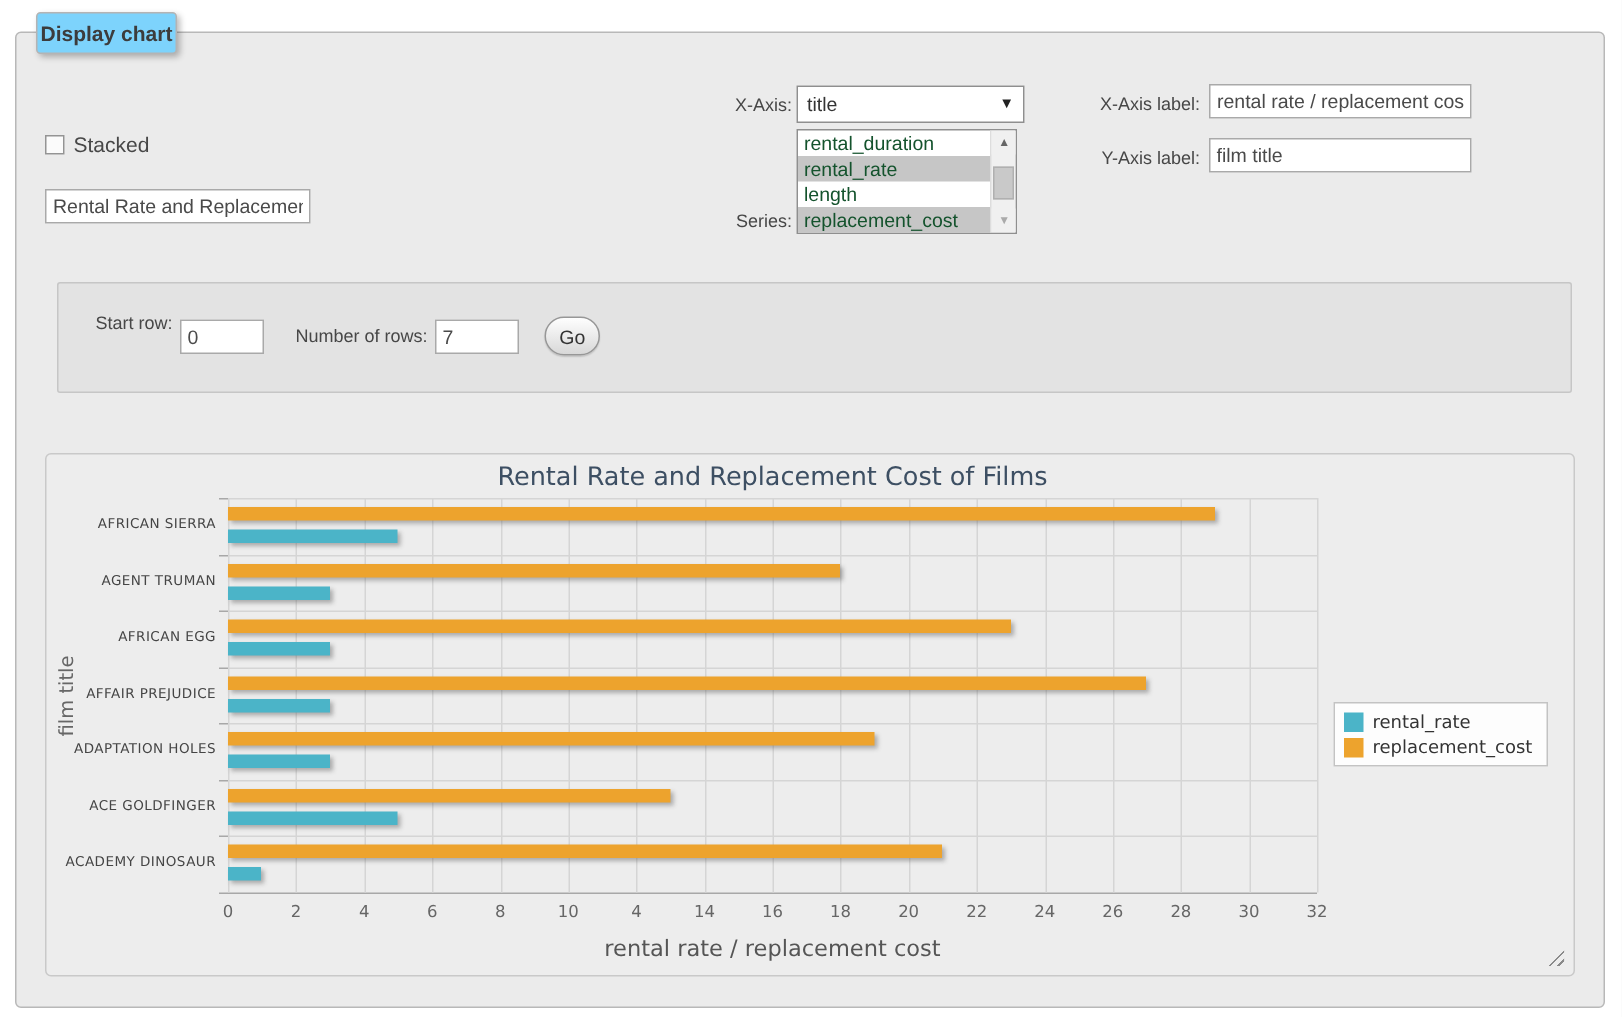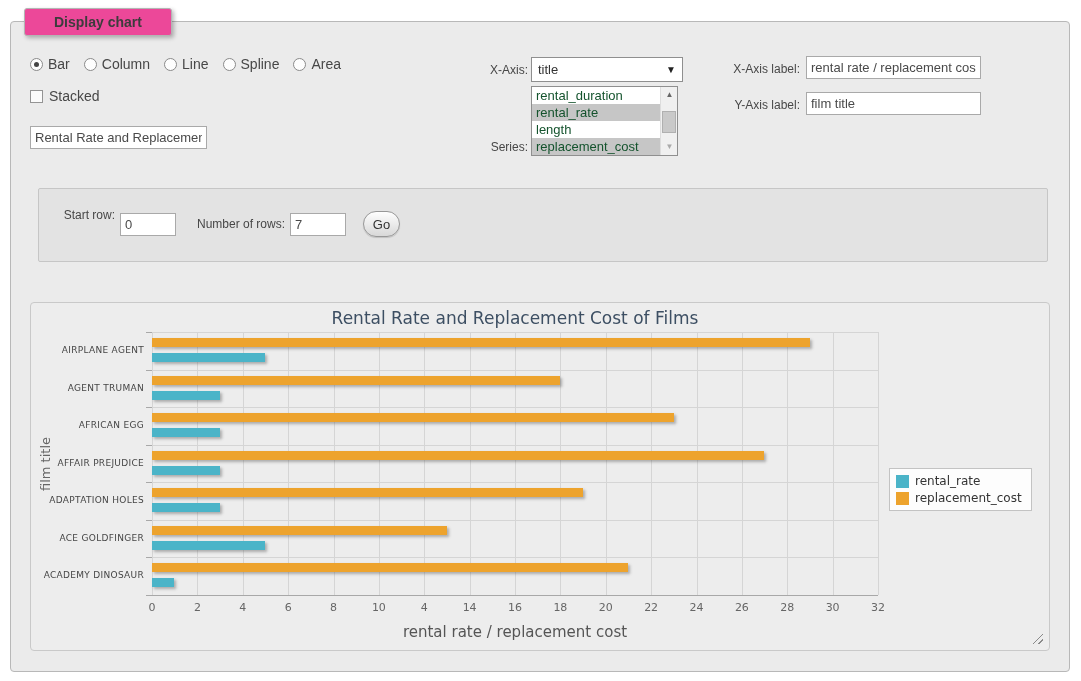--- a/index.html
+++ b/index.html
@@ -3,22 +3,22 @@
 <meta charset="utf-8">
 <style>
   * { margin:0; padding:0; box-sizing:border-box; }
   html,body { background:#fff; }
   body { font-family:"Liberation Sans","DejaVu Sans",sans-serif; }
   #screen { position:relative; width:1081px; height:681px; background:#fff; overflow:hidden; }
 
   
   .fieldset { position:absolute; left:10px; top:21px; width:1060px; height:651px;
     background:#ebebeb; border:1px solid #b8b8b8; border-radius:4px; }
-  .fieldset-legend { position:absolute; left:24px; top:8px; background:#ec4899;
-    border:1px solid #b4b4b4; border-radius:3px; padding:5px 29px; font-size:14px;
+  .fieldset-legend { position:absolute; left:24px; top:8px; background:#7dd3fc;
+    border:1px solid #b4b4b4; border-radius:3px; padding:5px 2px; font-size:14px;
     font-weight:bold; color:#3c3c3c; box-shadow:2px 2px 4px rgba(0,0,0,0.28); z-index:5; }
 
   .lbl { position:absolute; font-size:12px; color:#474747; }
   .r { text-align:right; }
 
   
   #chart-type-row { position:absolute; left:30px; top:56px; display:flex; align-items:center; gap:14px; }
   .radio-item { display:flex; align-items:center; gap:5px; font-size:14px; color:#474747; }
   .radio-circle { width:13px; height:13px; border:1px solid #8a8a8a; border-radius:50%;
     background:#fdfdfd; position:relative; display:inline-block; }
@@ -92,42 +92,20 @@
     background:repeating-linear-gradient(135deg,#8a8a8a 0 1px,transparent 1px 4px);
     clip-path:polygon(100% 0,100% 100%,0 100%); cursor:nwse-resize; }
 </style>
 </head>
 <body>
 
 <div id="screen">
   <div class="fieldset"></div>
   <div class="fieldset-legend">Display chart</div>
 
-  <div id="chart-type-row">
-      <div class="radio-item">
-        <span class="radio-circle sel"></span>
-        <span>Bar</span>
-      </div>
-      <div class="radio-item">
-        <span class="radio-circle"></span>
-        <span>Column</span>
-      </div>
-      <div class="radio-item">
-        <span class="radio-circle"></span>
-        <span>Line</span>
-      </div>
-      <div class="radio-item">
-        <span class="radio-circle"></span>
-        <span>Spline</span>
-      </div>
-      <div class="radio-item">
-        <span class="radio-circle"></span>
-        <span>Area</span>
-      </div>
-    </div>
 
   <div id="stacked-row">
     <span class="checkbox"></span>
     <span>Stacked</span>
   </div>
 
   <input id="title-input" class="tinput" value="Rental Rate and Replacement Cost of Films" style="">
 
   <div class="lbl r" style="left:430px; top:63px; width:98px;">X-Axis:</div>
   <div id="x-axis-select">
@@ -192,21 +170,21 @@
         <div class="ytick" style="top: 75.1429px;"></div>
         <div class="gl-h" style="top: 112.714px;"></div>
         <div class="ytick" style="top: 112.714px;"></div>
         <div class="gl-h" style="top: 150.286px;"></div>
         <div class="ytick" style="top: 150.286px;"></div>
         <div class="gl-h" style="top: 187.857px;"></div>
         <div class="ytick" style="top: 187.857px;"></div>
         <div class="gl-h" style="top: 225.429px;"></div>
         <div class="ytick" style="top: 225.429px;"></div>
         <div class="ytick" style="top: 263px;"></div>
-        <div class="cat-label" style="top: 13px;">AIRPLANE AGENT</div>
+        <div class="cat-label" style="top: 13px;">AFRICAN SIERRA</div>
         <div class="bar" style="top: 6px; width: 657.711px; background: rgb(237, 163, 45);"></div>
         <div class="bar" style="top: 21px; width: 113.211px; background: rgb(75, 180, 200);"></div>
         <div class="cat-label" style="top: 50.5714px;">AGENT TRUMAN</div>
         <div class="bar" style="top: 43.5714px; width: 408.148px; background: rgb(237, 163, 45);"></div>
         <div class="bar" style="top: 58.5714px; width: 67.8356px; background: rgb(75, 180, 200);"></div>
         <div class="cat-label" style="top: 88.1429px;">AFRICAN EGG</div>
         <div class="bar" style="top: 81.1429px; width: 521.586px; background: rgb(237, 163, 45);"></div>
         <div class="bar" style="top: 96.1429px; width: 67.8356px; background: rgb(75, 180, 200);"></div>
         <div class="cat-label" style="top: 125.714px;">AFFAIR PREJUDICE</div>
         <div class="bar" style="top: 118.714px; width: 612.336px; background: rgb(237, 163, 45);"></div>

